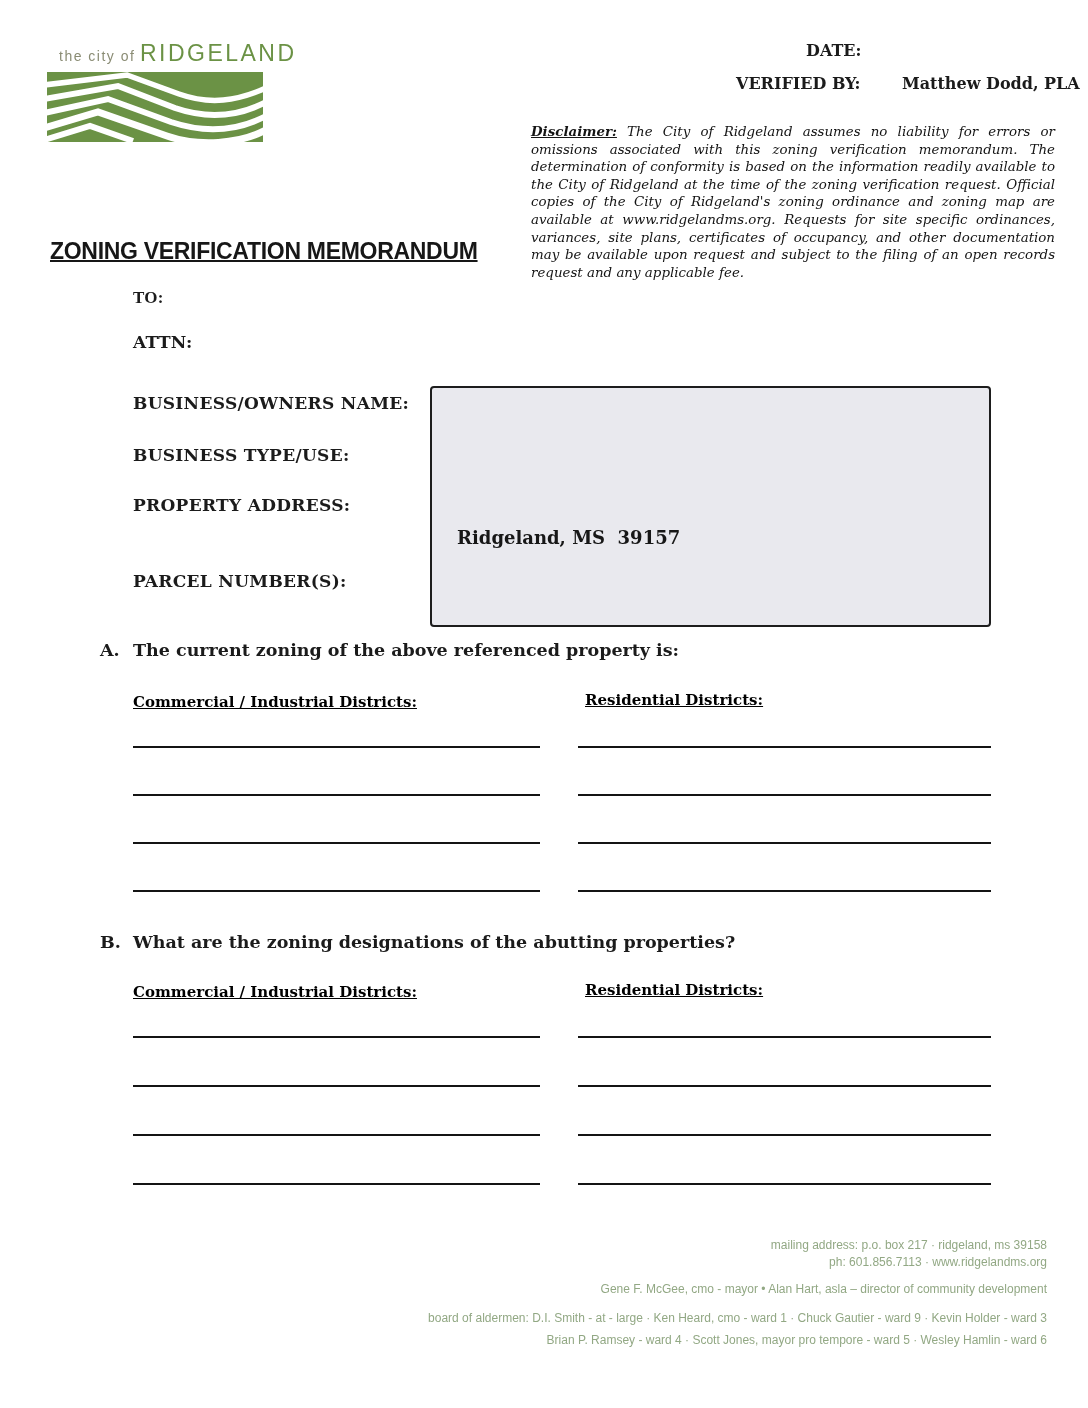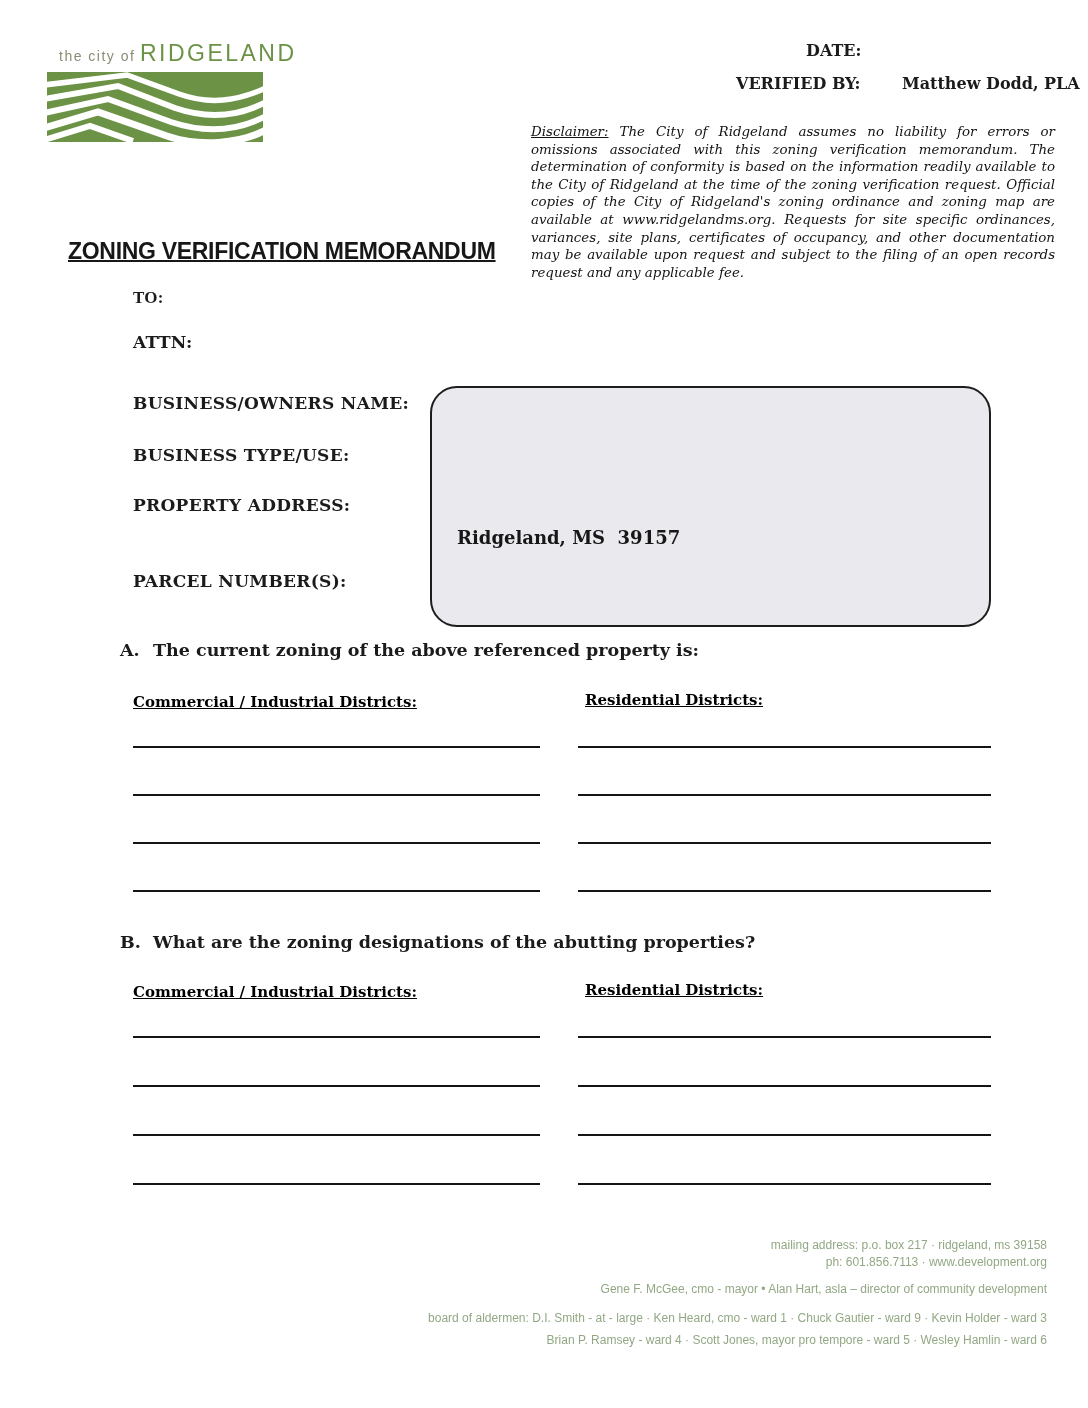--- a/index.html
+++ b/index.html
@@ -21,51 +21,51 @@
   .meta-date { position:absolute; left:806px; top:41px; font-size:16px; font-weight:bold; }
   .meta-verified-label { position:absolute; left:736px; top:74px; font-size:16px; font-weight:bold; }
   .meta-verified-value { position:absolute; left:902px; top:74px; font-size:16px; font-weight:bold; }
 
   
   .disclaimer {
     position:absolute; left:531px; top:123px; width:524px;
     font-style:italic; font-size:13.4px; line-height:17.6px; color:#141414;
     text-align:justify;
   }
-  .disclaimer .dlabel { font-weight:normal; text-decoration:underline; }
+  .disclaimer .dlabel { font-weight:bold; text-decoration:underline; }
 
   
   .doc-title {
     position:absolute; left:50px; top:238px;
     font-family:"Liberation Sans", sans-serif; font-size:23px; font-weight:700;
     letter-spacing:-0.3px; text-decoration:underline; text-decoration-thickness:2px;
-    color:#171717; white-space:nowrap;margin-left:18px;
+    color:#171717; white-space:nowrap;
   }
 
   
   .flabel { position:absolute; left:133px; font-size:17px; font-weight:bold; letter-spacing:0.3px; white-space:nowrap; }
   .l-to       { top:288px;font-family:Liberation Serif, serif; }
   .l-attn     { top:332px; }
   .l-bname    { top:393px; }
   .l-btype    { top:445px; }
   .l-paddr    { top:495px; }
   .l-parcel   { top:571px; }
 
   
   .address-box {
     position:absolute; left:430px; top:386px; width:561px; height:241px;
-    background:#e9e9ee; border:2px solid #1d1d1d; border-radius:27px;
+    background:#e9e9ee; border:2px solid #1d1d1d; border-radius:4px;
   }
   .address-box-value {
     position:absolute; left:25px; top:139px;
     font-size:18px; font-weight:bold; white-space:pre; color:#171717;
   }
 
   
-  .section-heading { position:absolute; left:100px; font-size:17.5px; font-weight:bold; white-space:nowrap;margin-left:20px; }
+  .section-heading { position:absolute; left:100px; font-size:17.5px; font-weight:bold; white-space:nowrap; }
   .section-heading .s-label { display:inline-block; width:33px; }
   .sh-a { top:640px; }
   .sh-b { top:932px; }
 
   .col-heading {
     position:absolute; font-size:15px; font-weight:bold; color:#000000;
     text-decoration:underline; white-space:nowrap;
   }
   .ch-a-left  { left:133px; top:693px; }
   .ch-a-right { left:585px; top:691px; }
@@ -153,21 +153,21 @@
   <div class="blank-line col-left b-r2"></div>
   <div class="blank-line col-right b-r2"></div>
   <div class="blank-line col-left b-r3"></div>
   <div class="blank-line col-right b-r3"></div>
   <div class="blank-line col-left b-r4"></div>
   <div class="blank-line col-right b-r4"></div>
 
   <div class="footer">
     <div class="footer-address">
       <div>mailing address: p.o. box 217 · ridgeland, ms 39158</div>
-      <div>ph: 601.856.7113 · www.development.org</div>
+      <div>ph: 601.856.7113 · www.ridgelandms.org</div>
     </div>
     <div class="footer-officials">Gene F. McGee, cmo - mayor • Alan Hart, asla – director of community development</div>
     <div class="footer-aldermen">
       <div>board of aldermen: D.I. Smith - at - large · Ken Heard, cmo - ward 1 · Chuck Gautier - ward 9 · Kevin Holder - ward 3</div>
       <div>Brian P. Ramsey - ward 4 · Scott Jones, mayor pro tempore - ward 5 · Wesley Hamlin - ward 6</div>
     </div>
   </div>
 
 </div>
 

